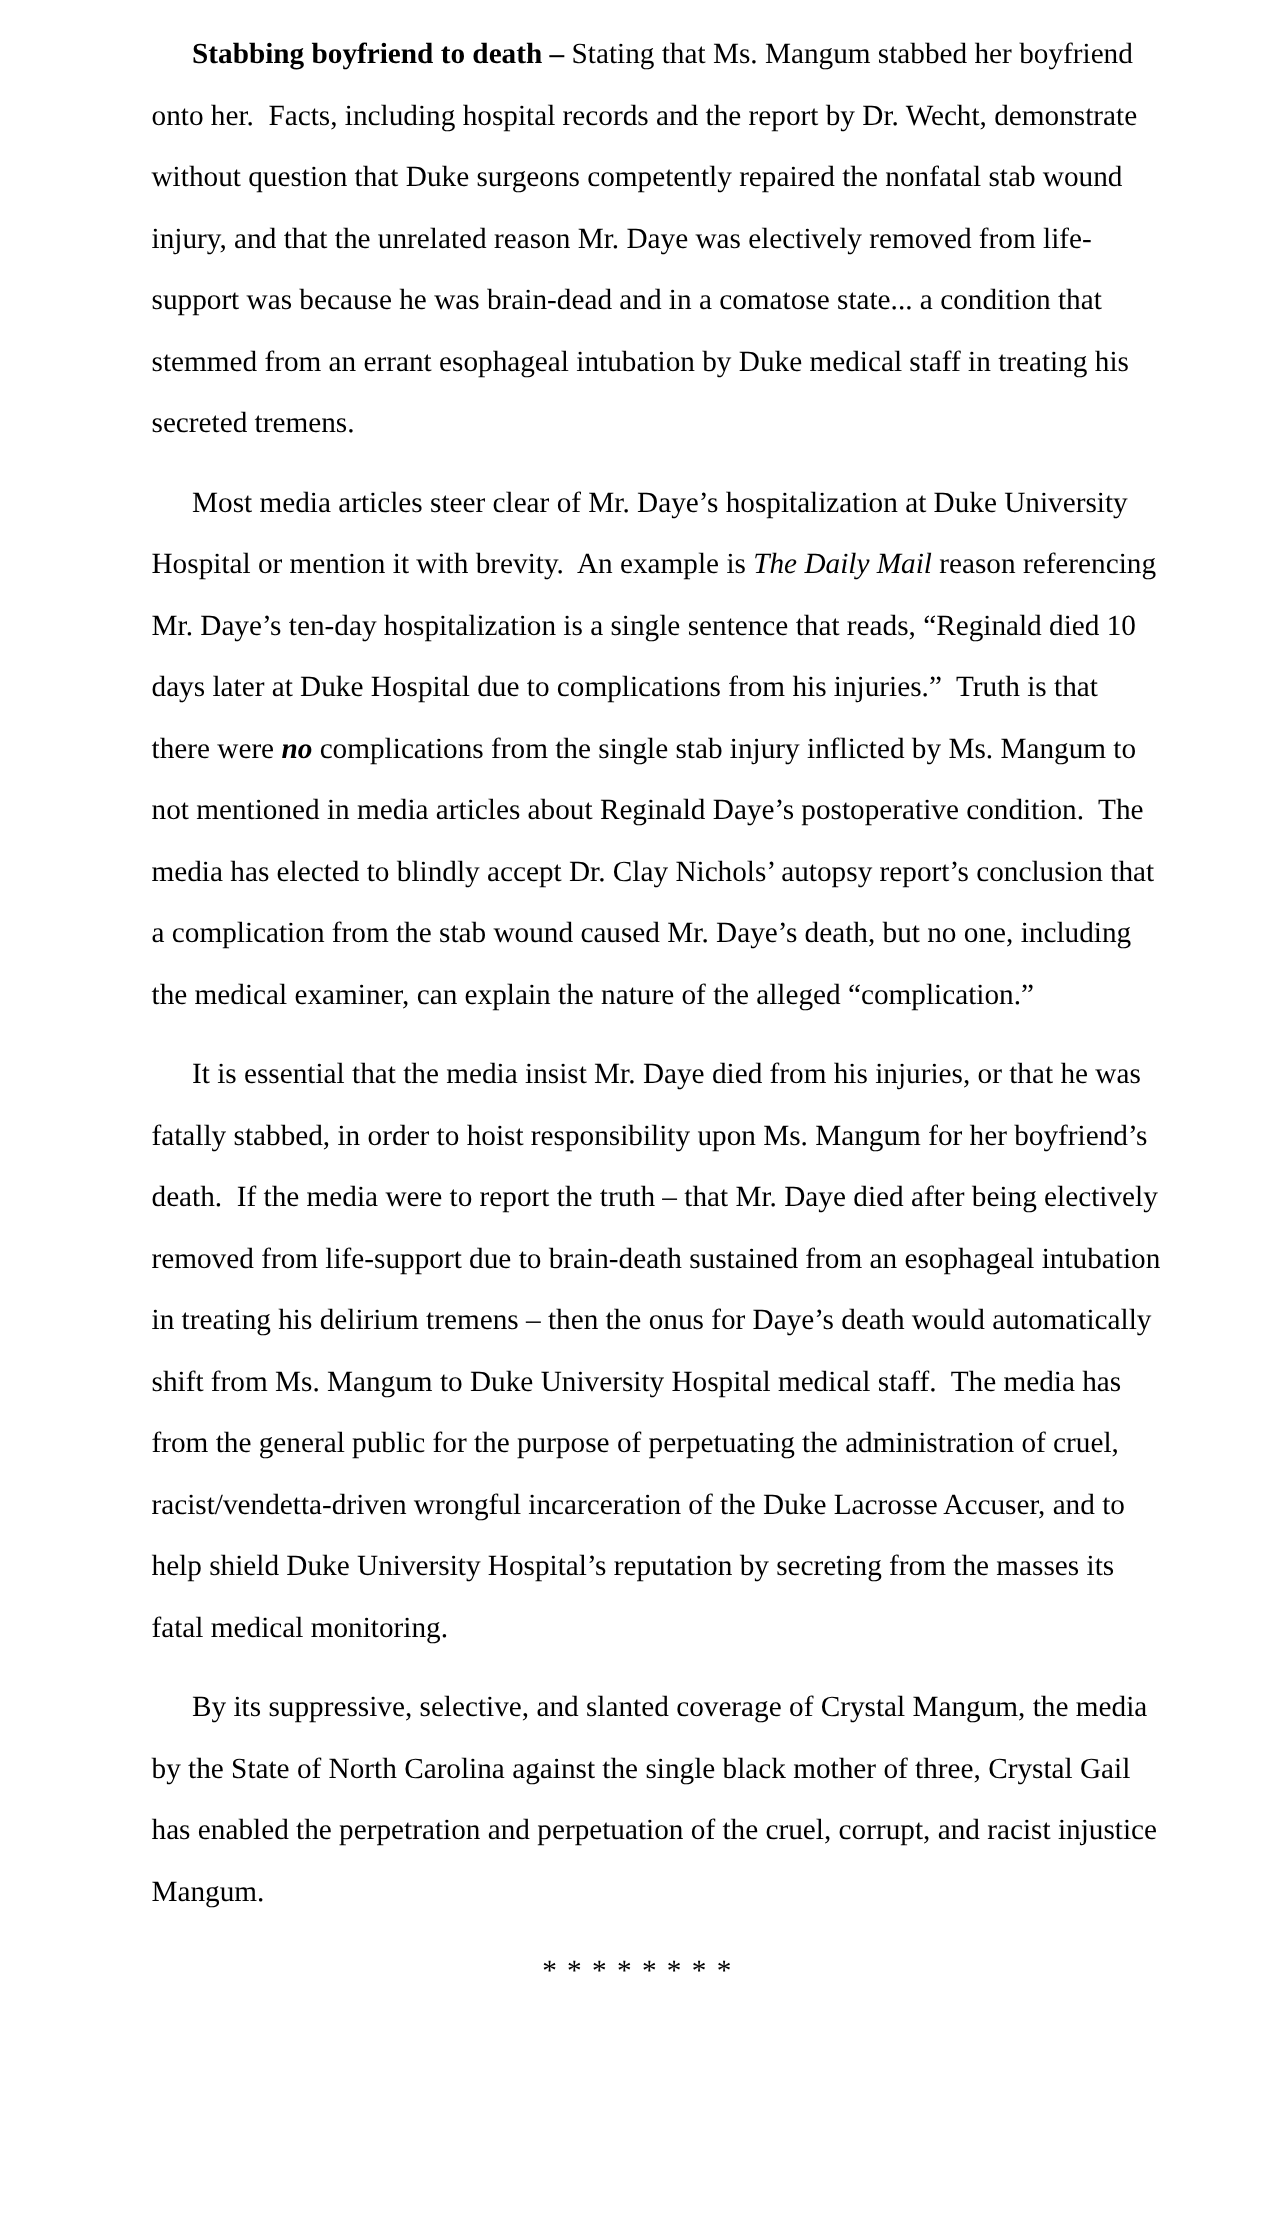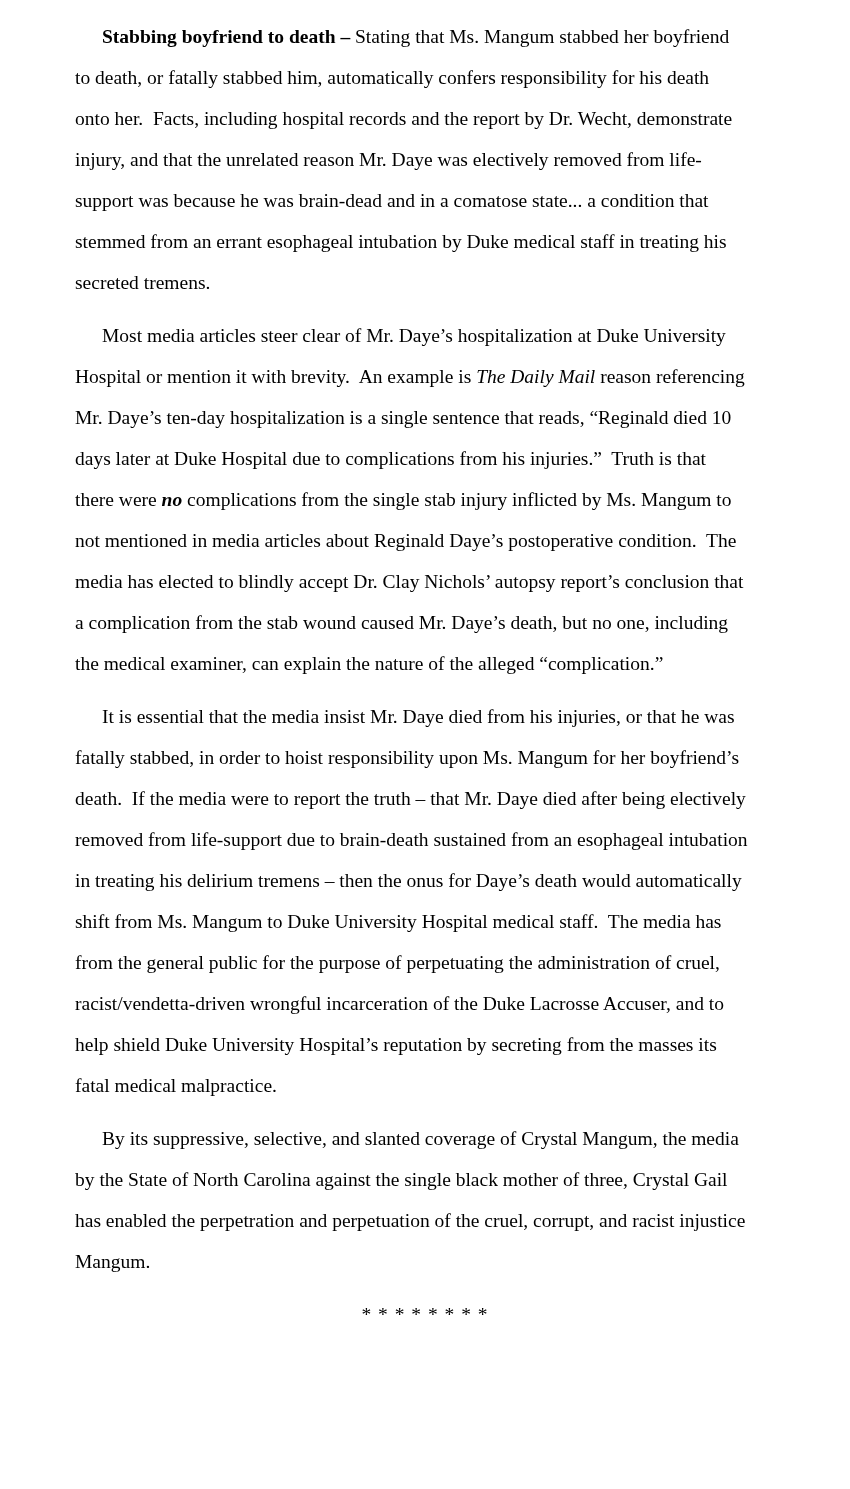--- a/index.html
+++ b/index.html
@@ -13,21 +13,21 @@
     overflow: hidden;
   }
   .doc {
     width: 850px;
     height: 1489px;
     font-family: "Liberation Serif", "DejaVu Serif", serif;
     font-size: 19.5px;
     color: #000000;
   }
   .content {
-    padding: 16px 0 0 75px;
+    padding: 16px 0 0 101px;
   }
   .paragraph {
     margin: 0 0 12px 0;
   }
   .line {
     height: 41px;
     line-height: 41px;
     white-space: pre;
   }
   .line.first {
@@ -43,22 +43,22 @@
     letter-spacing: 1px;
   }
 </style>
 </head>
 <body>
 
 <div class="doc">
   <div class="content" id="doc-content">
       <div class="paragraph">
         <div class="line first"><span class="bold ">Stabbing boyfriend to death – </span><span class="">Stating that Ms. Mangum stabbed her boyfriend</span></div>
-        <div class="line"><span class="">to death, or fatally stabbed him, automatically confers responsibility for his death</span></div>
         <div class="line"><span class="">onto her.  Facts, including hospital records and the report by Dr. Wecht, demonstrate</span></div>
+        <div class="line"><span class="">without question that Duke surgeons competently repaired the nonfatal stab wound</span></div>
         <div class="line"><span class="">injury, and that the unrelated reason Mr. Daye was electively removed from life-</span></div>
         <div class="line"><span class="">support was because he was brain-dead and in a comatose state... a condition that</span></div>
         <div class="line"><span class="">stemmed from an errant esophageal intubation by Duke medical staff in treating his</span></div>
         <div class="line"><span class="">secreted tremens.</span></div>
       </div>
       <div class="paragraph">
         <div class="line first"><span class="">Most media articles steer clear of Mr. Daye’s hospitalization at Duke University</span></div>
         <div class="line"><span class="">Hospital or mention it with brevity.  An example is </span><span class="italic">The Daily Mail</span><span class=""> reason referencing</span></div>
         <div class="line"><span class="">Mr. Daye’s ten-day hospitalization is a single sentence that reads, “Reginald died 10</span></div>
         <div class="line"><span class="">days later at Duke Hospital due to complications from his injuries.”  Truth is that</span></div>
@@ -71,21 +71,21 @@
       <div class="paragraph">
         <div class="line first"><span class="">It is essential that the media insist Mr. Daye died from his injuries, or that he was</span></div>
         <div class="line"><span class="">fatally stabbed, in order to hoist responsibility upon Ms. Mangum for her boyfriend’s</span></div>
         <div class="line"><span class="">death.  If the media were to report the truth – that Mr. Daye died after being electively</span></div>
         <div class="line"><span class="">removed from life-support due to brain-death sustained from an esophageal intubation</span></div>
         <div class="line"><span class="">in treating his delirium tremens – then the onus for Daye’s death would automatically</span></div>
         <div class="line"><span class="">shift from Ms. Mangum to Duke University Hospital medical staff.  The media has</span></div>
         <div class="line"><span class="">from the general public for the purpose of perpetuating the administration of cruel,</span></div>
         <div class="line"><span class="">racist/vendetta-driven wrongful incarceration of the Duke Lacrosse Accuser, and to</span></div>
         <div class="line"><span class="">help shield Duke University Hospital’s reputation by secreting from the masses its</span></div>
-        <div class="line"><span class="">fatal medical malpractice.</span></div>
+        <div class="line"><span class="">fatal medical monitoring.</span></div>
       </div>
       <div class="paragraph">
         <div class="line first"><span class="">By its suppressive, selective, and slanted coverage of Crystal Mangum, the media</span></div>
         <div class="line"><span class="">by the State of North Carolina against the single black mother of three, Crystal Gail</span></div>
         <div class="line"><span class="">has enabled the perpetration and perpetuation of the cruel, corrupt, and racist injustice</span></div>
         <div class="line"><span class="">Mangum.</span></div>
       </div>
     </div>
   <div class="separator">* * * * * * * *</div>
 </div>

